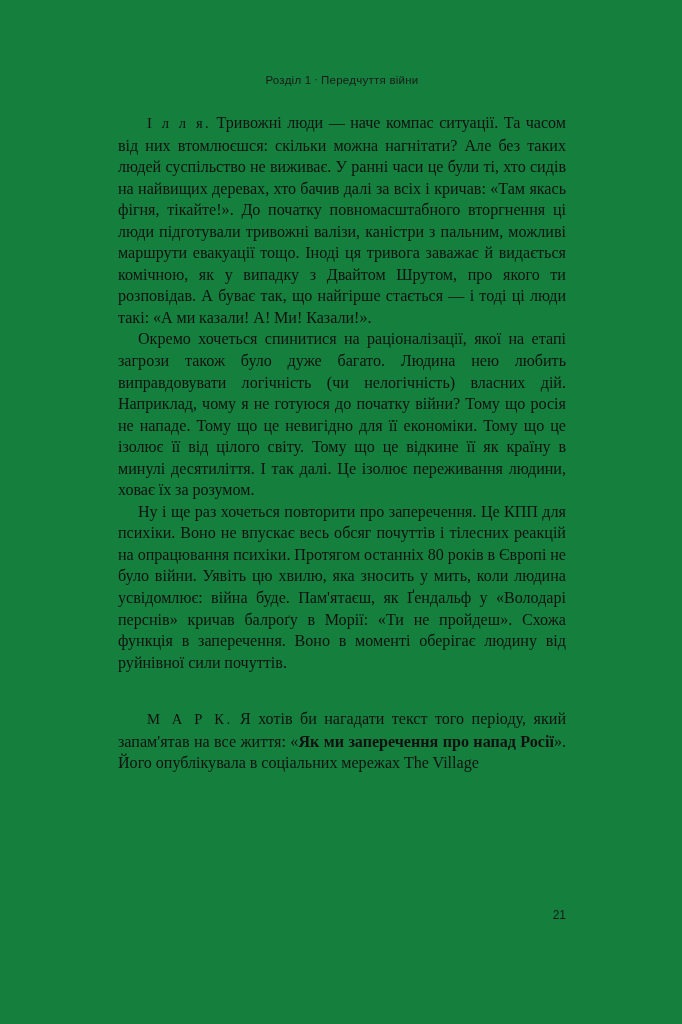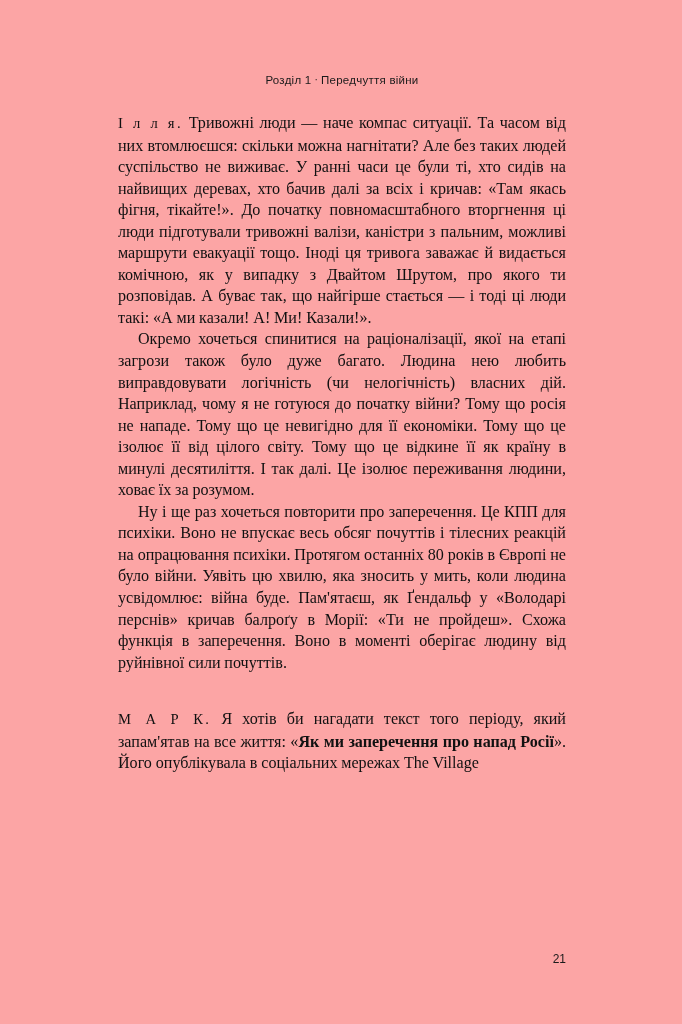--- a/index.html
+++ b/index.html
@@ -17,21 +17,21 @@
     color: #111111;
     -webkit-font-smoothing: antialiased;
   }
 
   .page {
     position: absolute;
     left: 0;
     top: 0;
     width: 682px;
     height: 1024px;
-    background: #fca5a5;
+    background: #15803d;
   }
 
   
   .running-head {
     position: absolute;
     left: 118px;
     top: 74px;
     width: 448px;
     text-align: center;
     font-family: "Liberation Sans", "DejaVu Sans", sans-serif;
@@ -71,37 +71,37 @@
   p.para.speaker-start {
     text-indent: 0;
   }
   p.para.block-gap {
     margin-top: 35px;
   }
 
   .speaker {
     letter-spacing: 2.4px;
     font-size: 14.6px;
+    margin-left: 29px;
   }
 
   .bold {
     font-weight: bold;
   }
 
   
   .folio {
     position: absolute;
     left: 118px;
     top: 908px;
     width: 448px;
     text-align: right;
     font-family: "Liberation Sans", "DejaVu Sans", sans-serif;
     font-size: 12px;
     color: #1a1a1a;
-    margin-top: 44px;
   }
 </style>
 </head>
 <body>
 
 <div class="page">
 
   <div class="running-head">
     <span>Розділ 1</span><span class="sep">·</span><span>Передчуття війни</span>
   </div>

